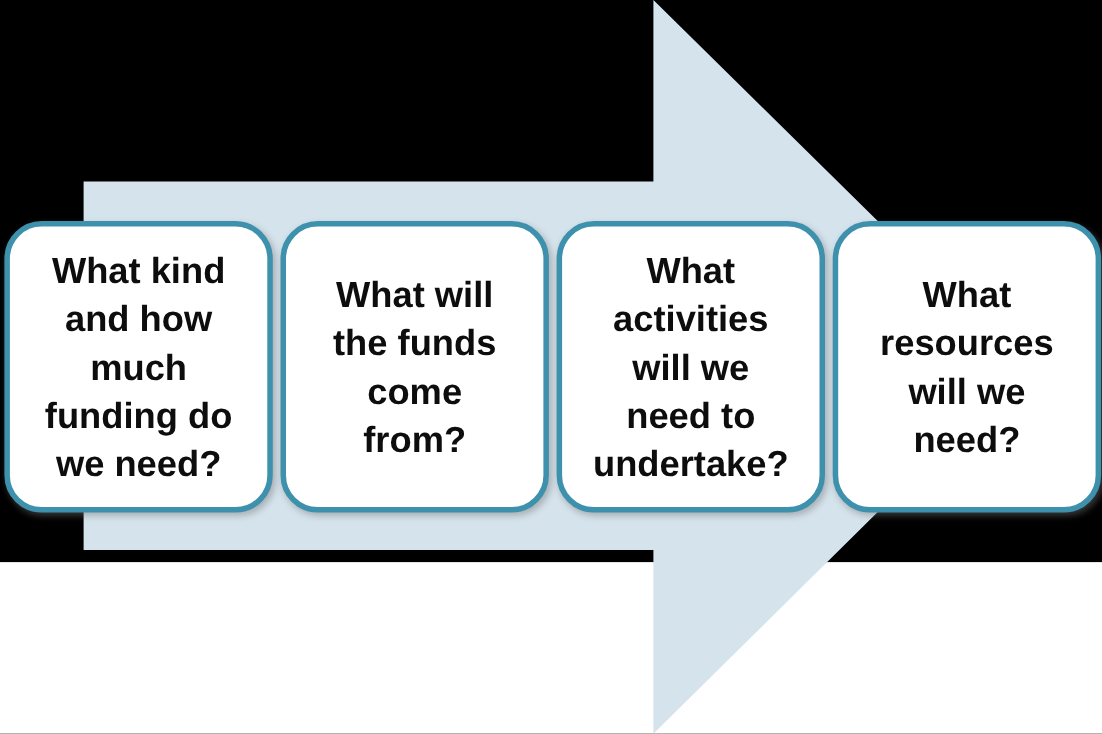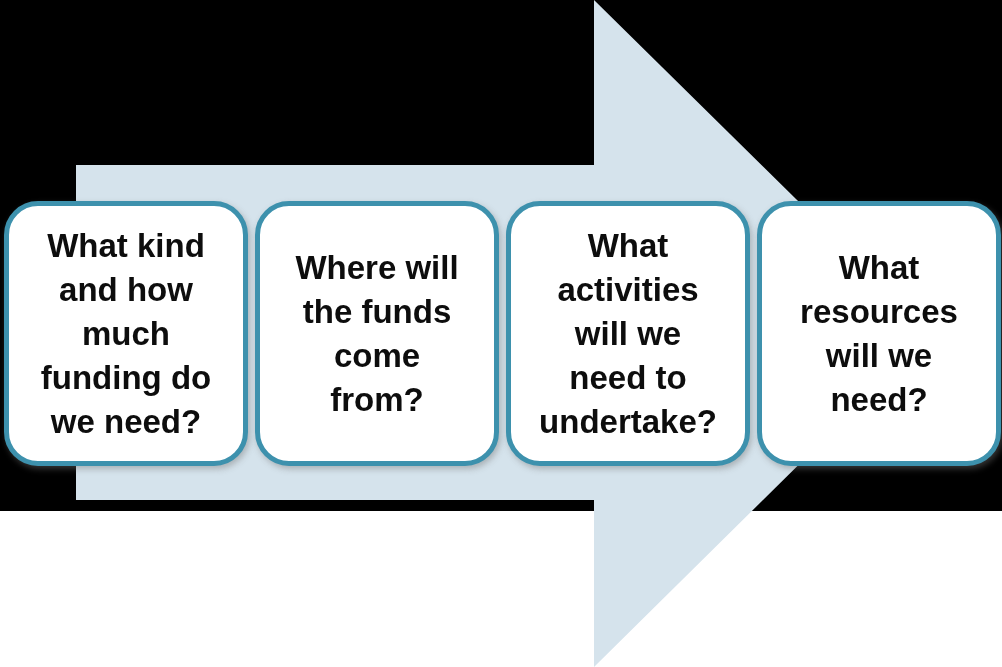--- a/index.html
+++ b/index.html
@@ -65,21 +65,21 @@
 
   <div class="step-box box-1">
     <div class="step-label">What kind
 and how
 much
 funding do
 we need?</div>
   </div>
 
   <div class="step-box box-2">
-    <div class="step-label">Where will
+    <div class="step-label">What will
 the funds
 come
 from?</div>
   </div>
 
   <div class="step-box box-3">
     <div class="step-label">What
 activities
 will we
 need to

